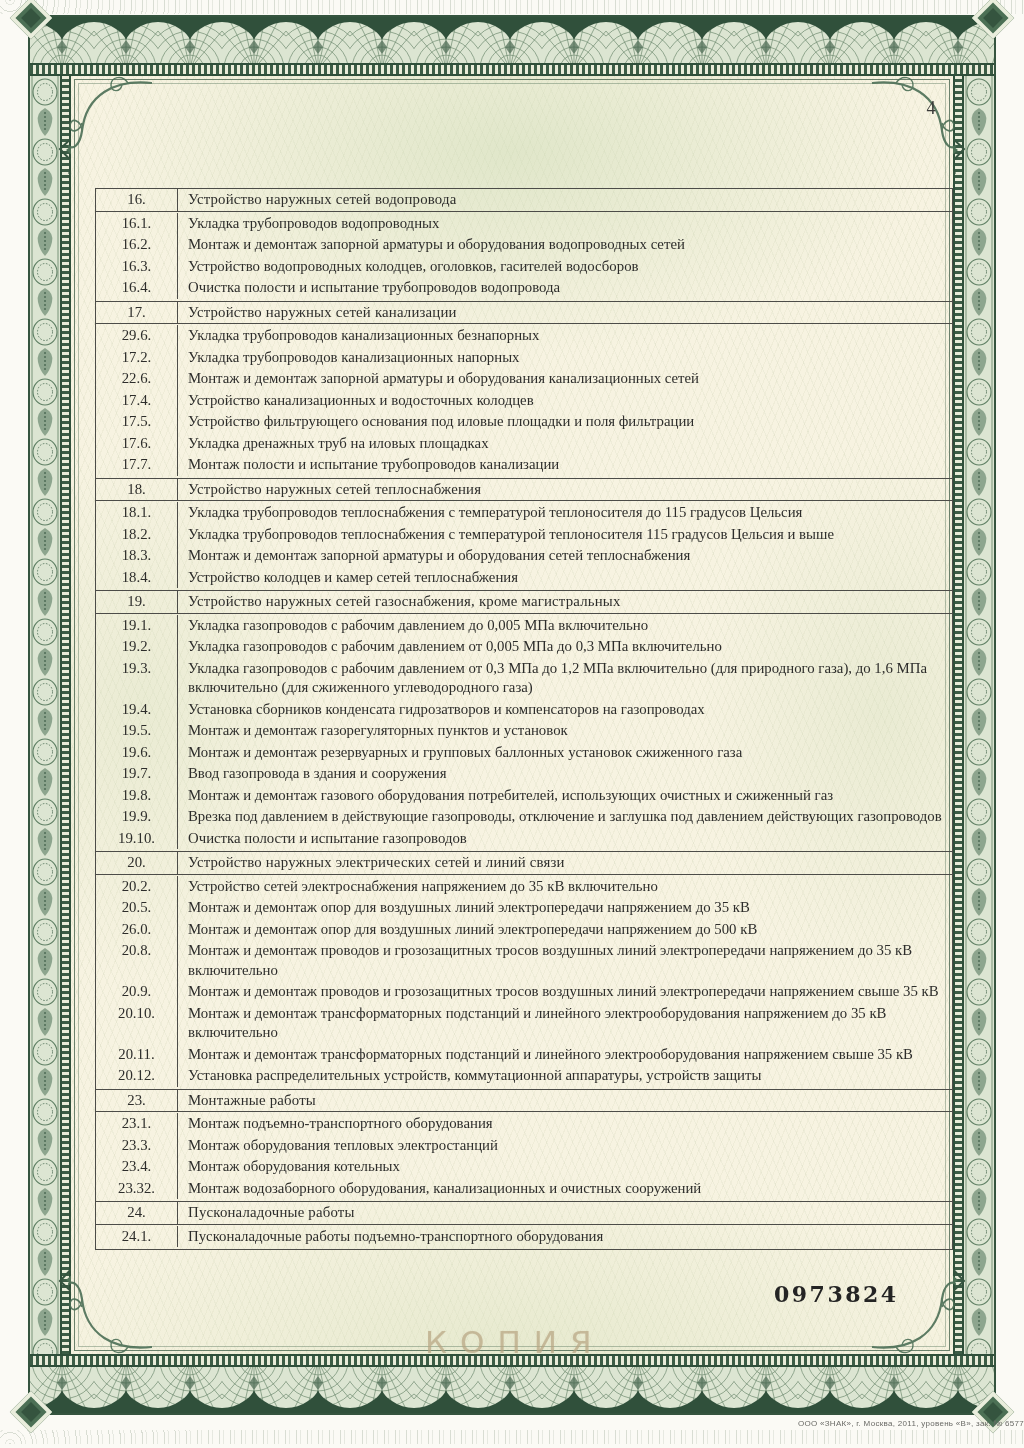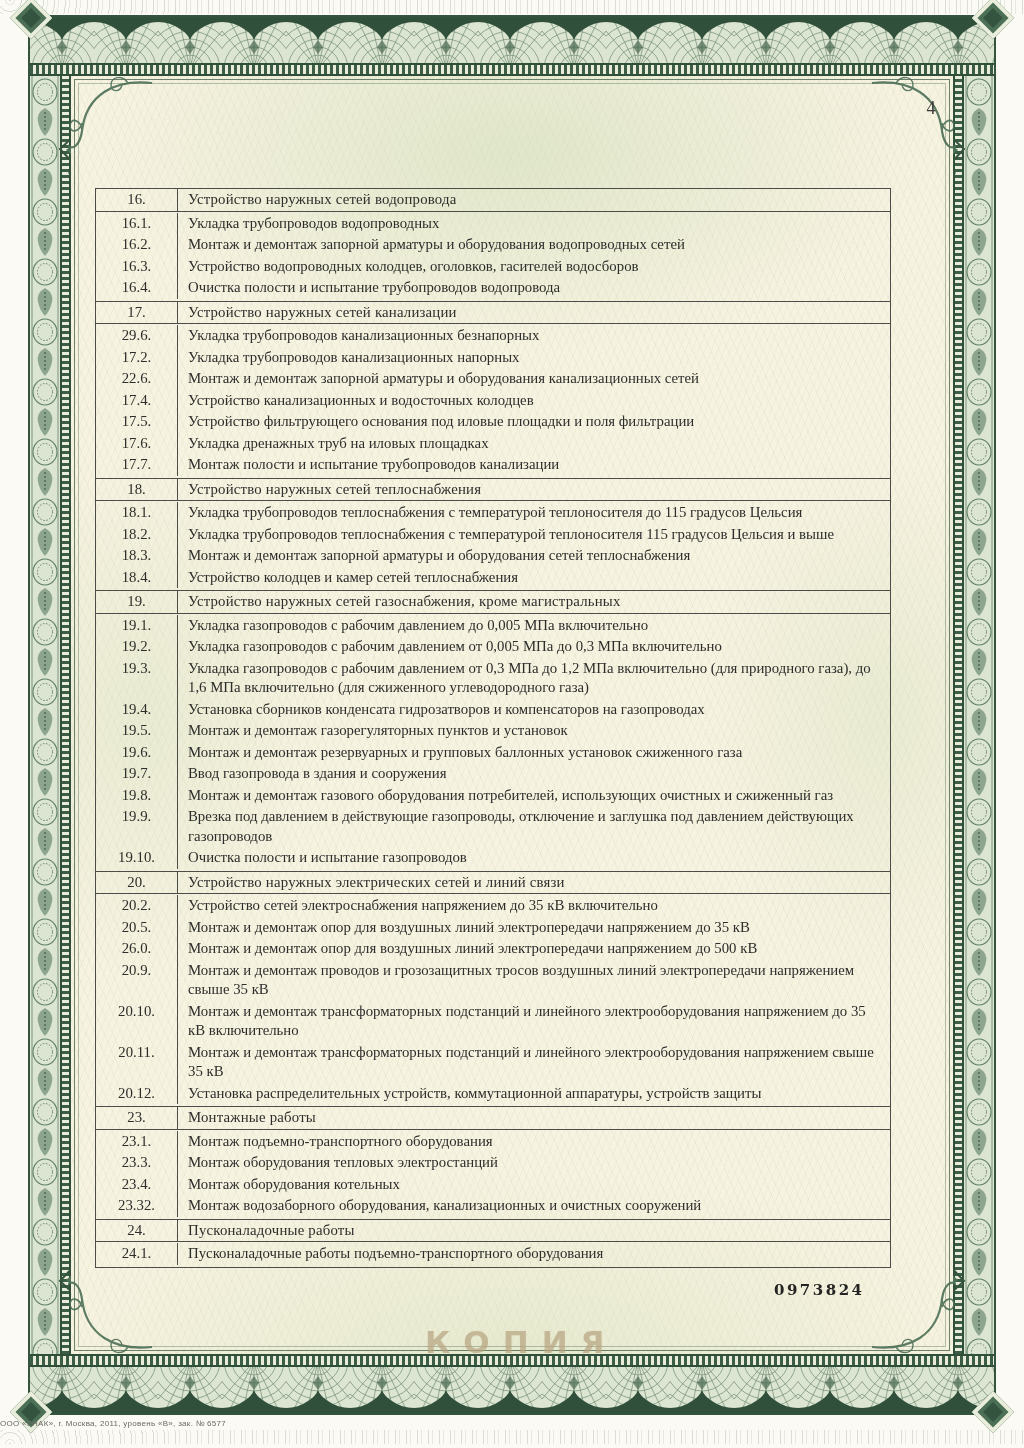--- a/index.html
+++ b/index.html
@@ -59,40 +59,40 @@
     background:#35543f;box-shadow:inset 0 0 0 4px #e9eddc, inset 0 0 0 8px #4c7055;}
   .cd-tl{left:-14px;top:-14px;} .cd-tr{right:-14px;top:-14px;}
   .cd-bl{left:-14px;bottom:-14px;} .cd-br{right:-14px;bottom:-14px;}
   .side-finial{position:absolute;width:34px;height:46px;}
   .sf-tl{left:28px;top:118px;} .sf-tr{right:28px;top:118px;}
   .sf-bl{left:28px;bottom:118px;transform:scaleY(-1);} .sf-br{right:28px;bottom:118px;transform:scaleY(-1);}
 
   
   .page-number{position:absolute;left:916px;top:98px;width:30px;text-align:center;
     font-size:18px;color:#3a3a38;}
-  .works-table{position:absolute;left:95px;top:188px;width:796px;
+  .works-table{position:absolute;left:95px;top:188px;width:858px;
     border:1.6px solid #4c4c48;box-sizing:border-box;
     font-size:14.8px;line-height:19.5px;color:#2d2d2b;}
   .sec-row,.item-row{display:flex;align-items:stretch;}
   .sec-row{border-top:1.6px solid #4c4c48;border-bottom:1.6px solid #4c4c48;}
   .sec-row:first-child{border-top:none;}
   .item-group{padding:1px 0 2px 0;}
   .cell-num{flex:0 0 82px;width:82px;border-right:1.3px solid #4c4c48;
     text-align:center;padding-top:1px;box-sizing:border-box;}
   .cell-text{flex:1;padding:1px 8px 1px 10px;}
   .sec-row .cell-text{letter-spacing:0.2px;}
 
   .serial-number{position:absolute;left:774px;top:1281px;
     font-family:"DejaVu Serif","Liberation Serif",serif;font-weight:700;
-    font-size:15px;letter-spacing:2.5px;color:#242424;}
+    font-size:22px;letter-spacing:2.5px;color:#242424;}
   .watermark{position:absolute;left:425px;top:1324px;
-    font-family:"DejaVu Sans","Liberation Sans",sans-serif;font-weight:700;
+    font-family:"DejaVu Sans","Liberation Sans",sans-serif;font-weight:400;
     font-size:31px;letter-spacing:13px;color:rgba(177,158,122,0.55);
     text-shadow:0 0 1px rgba(200,180,150,0.35);}
-  .printer-line{position:absolute;left:0;right:0;top:1419px;text-align:left;
+  .printer-line{position:absolute;left:0;right:0;top:1419px;text-align:right;
     font-family:"Liberation Sans","DejaVu Sans",sans-serif;
     font-size:8px;color:#6a6a66;letter-spacing:0.3px;}
 </style>
 </head>
 <body>
 
 <div class="edge-strip edge-top"></div>
 <div class="edge-strip edge-bottom"></div>
 
 <div class="frame">
@@ -368,20 +368,24 @@
       </div>
       <div class="item-row">
         <div class="cell-num">20.5.</div>
         <div class="cell-text">Монтаж и демонтаж опор для воздушных линий электропередачи напряжением до 35 кВ</div>
       </div>
       <div class="item-row">
         <div class="cell-num">26.0.</div>
         <div class="cell-text">Монтаж и демонтаж опор для воздушных линий электропередачи напряжением до 500 кВ</div>
       </div>
       <div class="item-row">
+        <div class="cell-num">20.8.</div>
+        <div class="cell-text">Монтаж и демонтаж проводов и грозозащитных тросов воздушных линий электропередачи напряжением до 35 кВ включительно</div>
+      </div>
+      <div class="item-row">
         <div class="cell-num">20.9.</div>
         <div class="cell-text">Монтаж и демонтаж проводов и грозозащитных тросов воздушных линий электропередачи напряжением свыше 35 кВ</div>
       </div>
       <div class="item-row">
         <div class="cell-num">20.10.</div>
         <div class="cell-text">Монтаж и демонтаж трансформаторных подстанций и линейного электрооборудования напряжением до 35 кВ включительно</div>
       </div>
       <div class="item-row">
         <div class="cell-num">20.11.</div>
         <div class="cell-text">Монтаж и демонтаж трансформаторных подстанций и линейного электрооборудования напряжением свыше 35 кВ</div>

